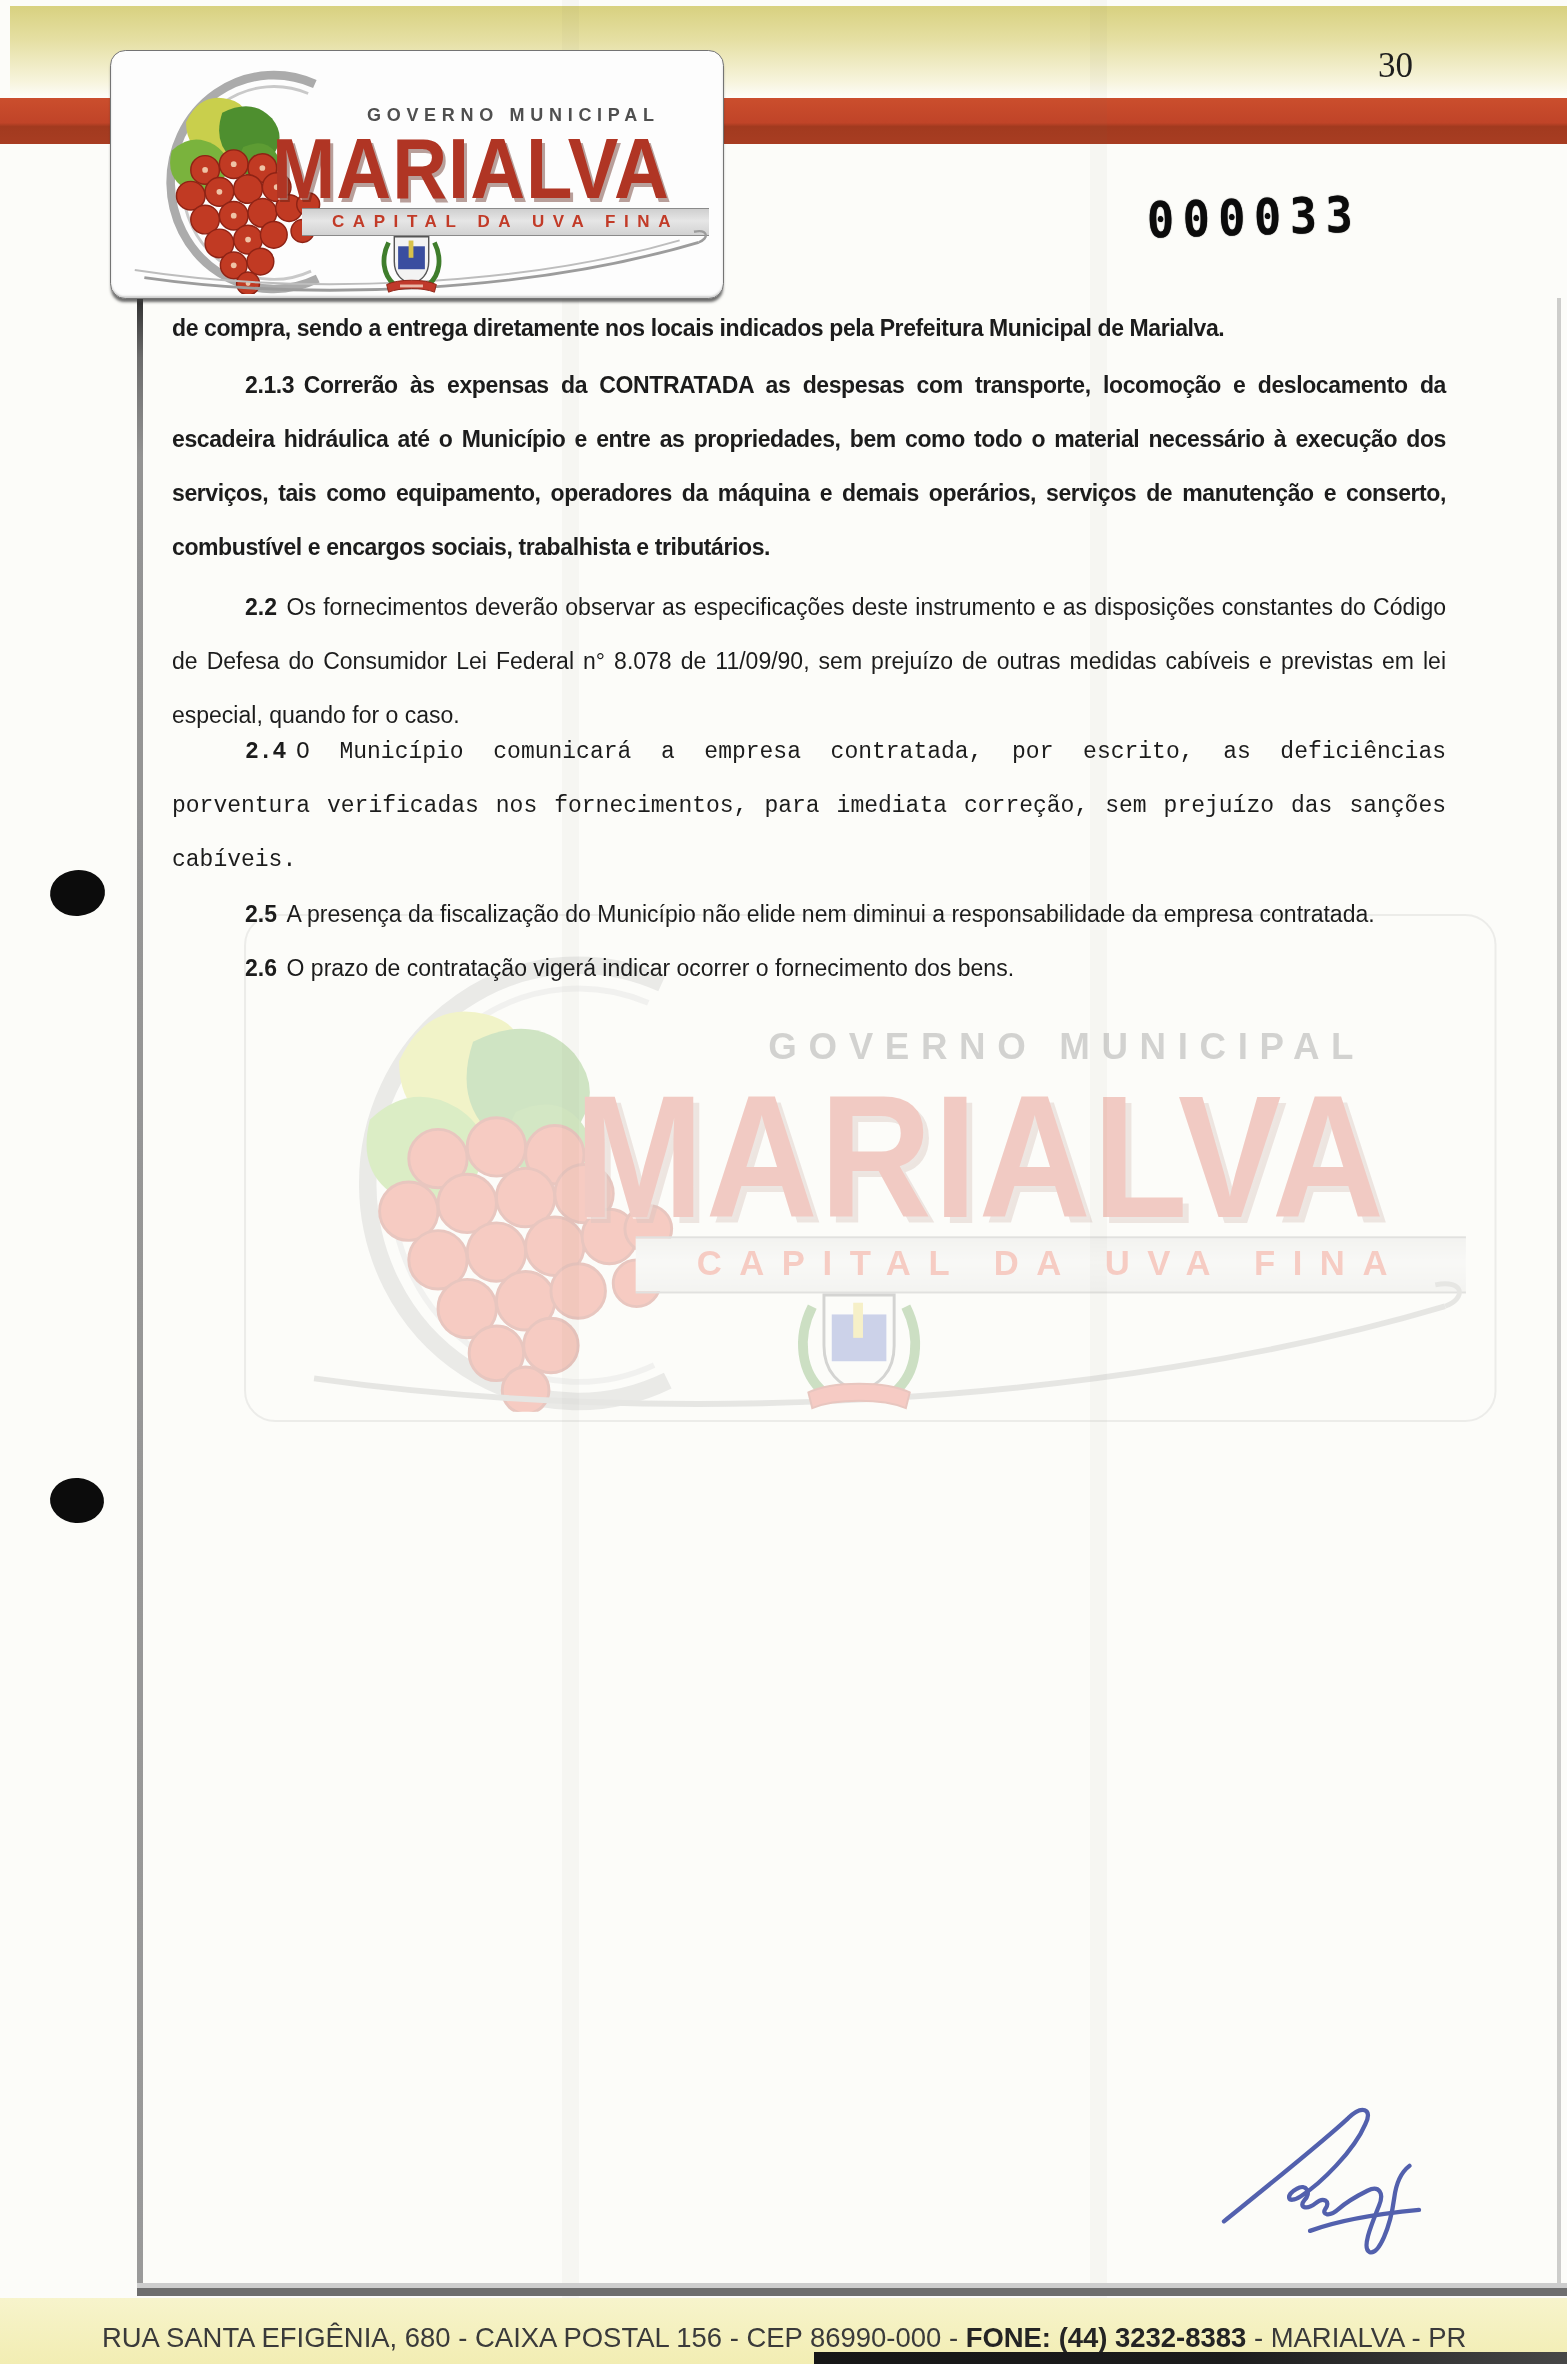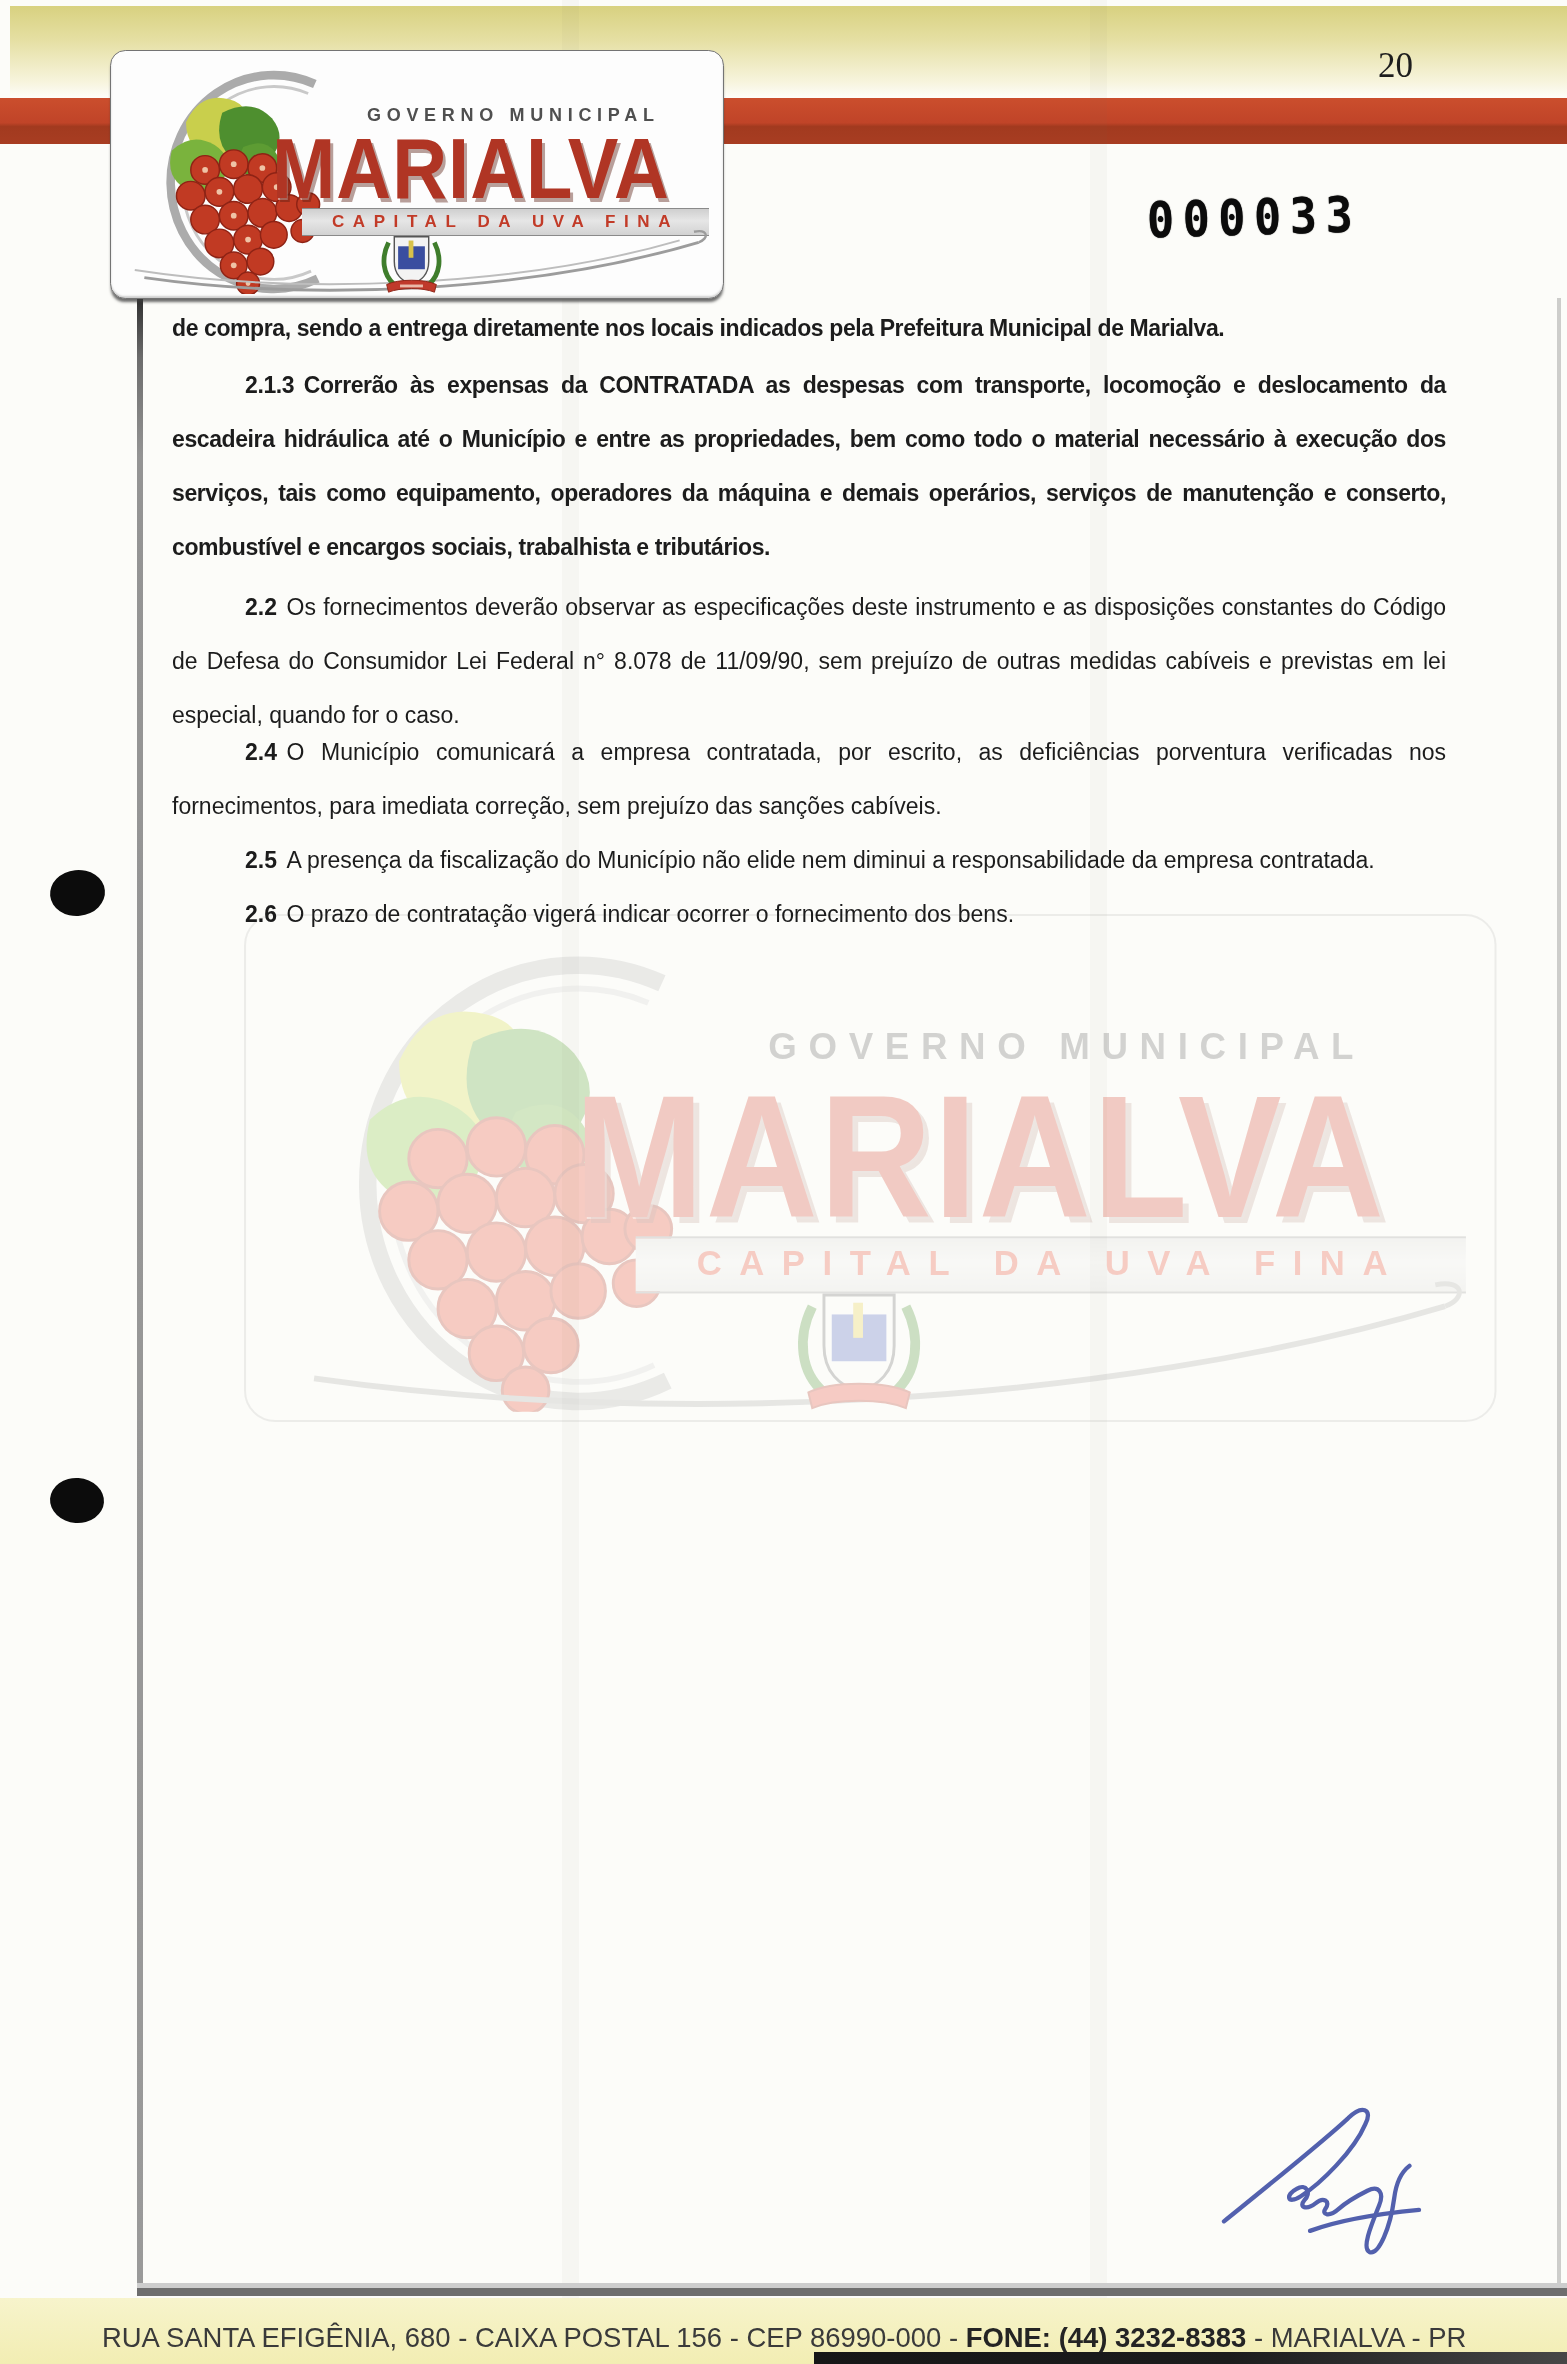--- a/index.html
+++ b/index.html
@@ -96,21 +96,21 @@
     font-size:23px; line-height:54px; color:#1c1c1c; text-align:justify;
   }
   .body-text p{margin:0; text-indent:73px;}
   .body-text .num{font-weight:700; margin-right:9.6px;}
   .body-text .num:empty{margin-right:0;}
   .p1{text-indent:0 !important;}
   .p1,.p2,.p3{font-weight:700; letter-spacing:-0.4px;}
   .p2{margin-top:13.4px !important;}
   .p3{margin-top:2.9px !important;}
   .p4{margin-top:5.7px !important;}
-  .p6{margin-top:-17px !important;}
+  .p6{margin-top:-17px !important;font-family:Liberation Mono, monospace;}
   
   .signature{position:absolute; left:1197px; top:2076px; z-index:4;}
   
   .footer-band{
     position:absolute; left:0; right:0; top:2298px; height:67px;
     background:linear-gradient(to bottom,#f7f4cc,#f2edb2);
     display:flex; align-items:center; justify-content:center; z-index:5;text-align:center;
   }
   .footer-text{
     font-size:28px; color:#3a3a3a; letter-spacing:0px; white-space:nowrap;
@@ -127,21 +127,21 @@
 <body>
 
 <div class="page">
 
   <div class="band-yellow"></div>
   <div class="stripe-red"></div>
 
   <div class="streak" style="left:562px;"></div>
   <div class="streak" style="left:1090px;"></div>
 
-  <div class="page-number">20</div>
+  <div class="page-number">30</div>
   <div class="stamp-number">000033</div>
 
   <div class="logo-box logo-header">
     <svg class="logo-art" width="239" height="231" viewBox="0 0 250 242">
 
       <g>
         <path d="M 205 22 A 108 112 0 1 0 208 226" fill="none" stroke="#ababab" stroke-width="9"></path>
         <path d="M 198 32 A 96 101 0 1 0 201 218" fill="none" stroke="#c9c9c9" stroke-width="3"></path>
       </g>
 

